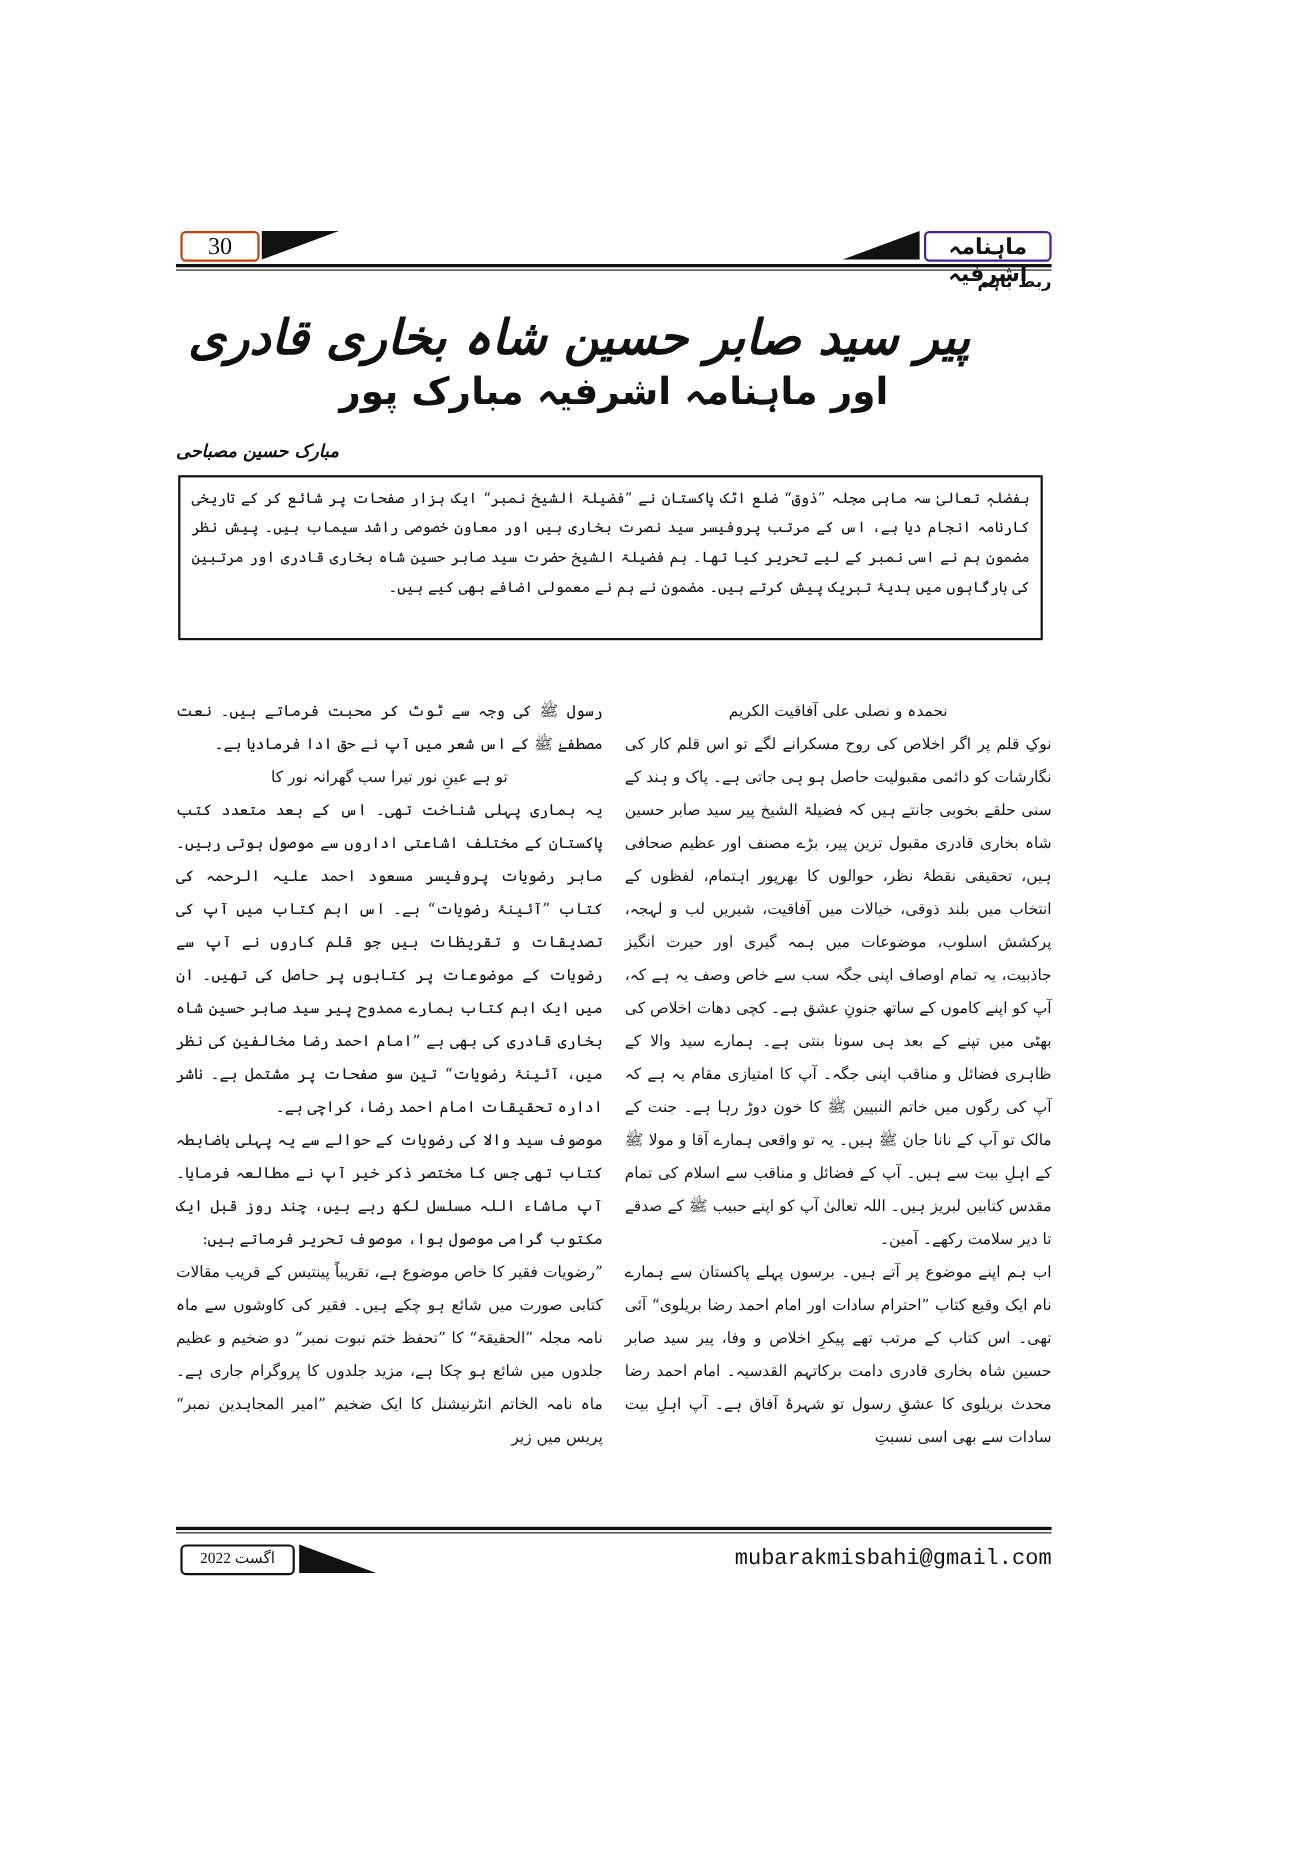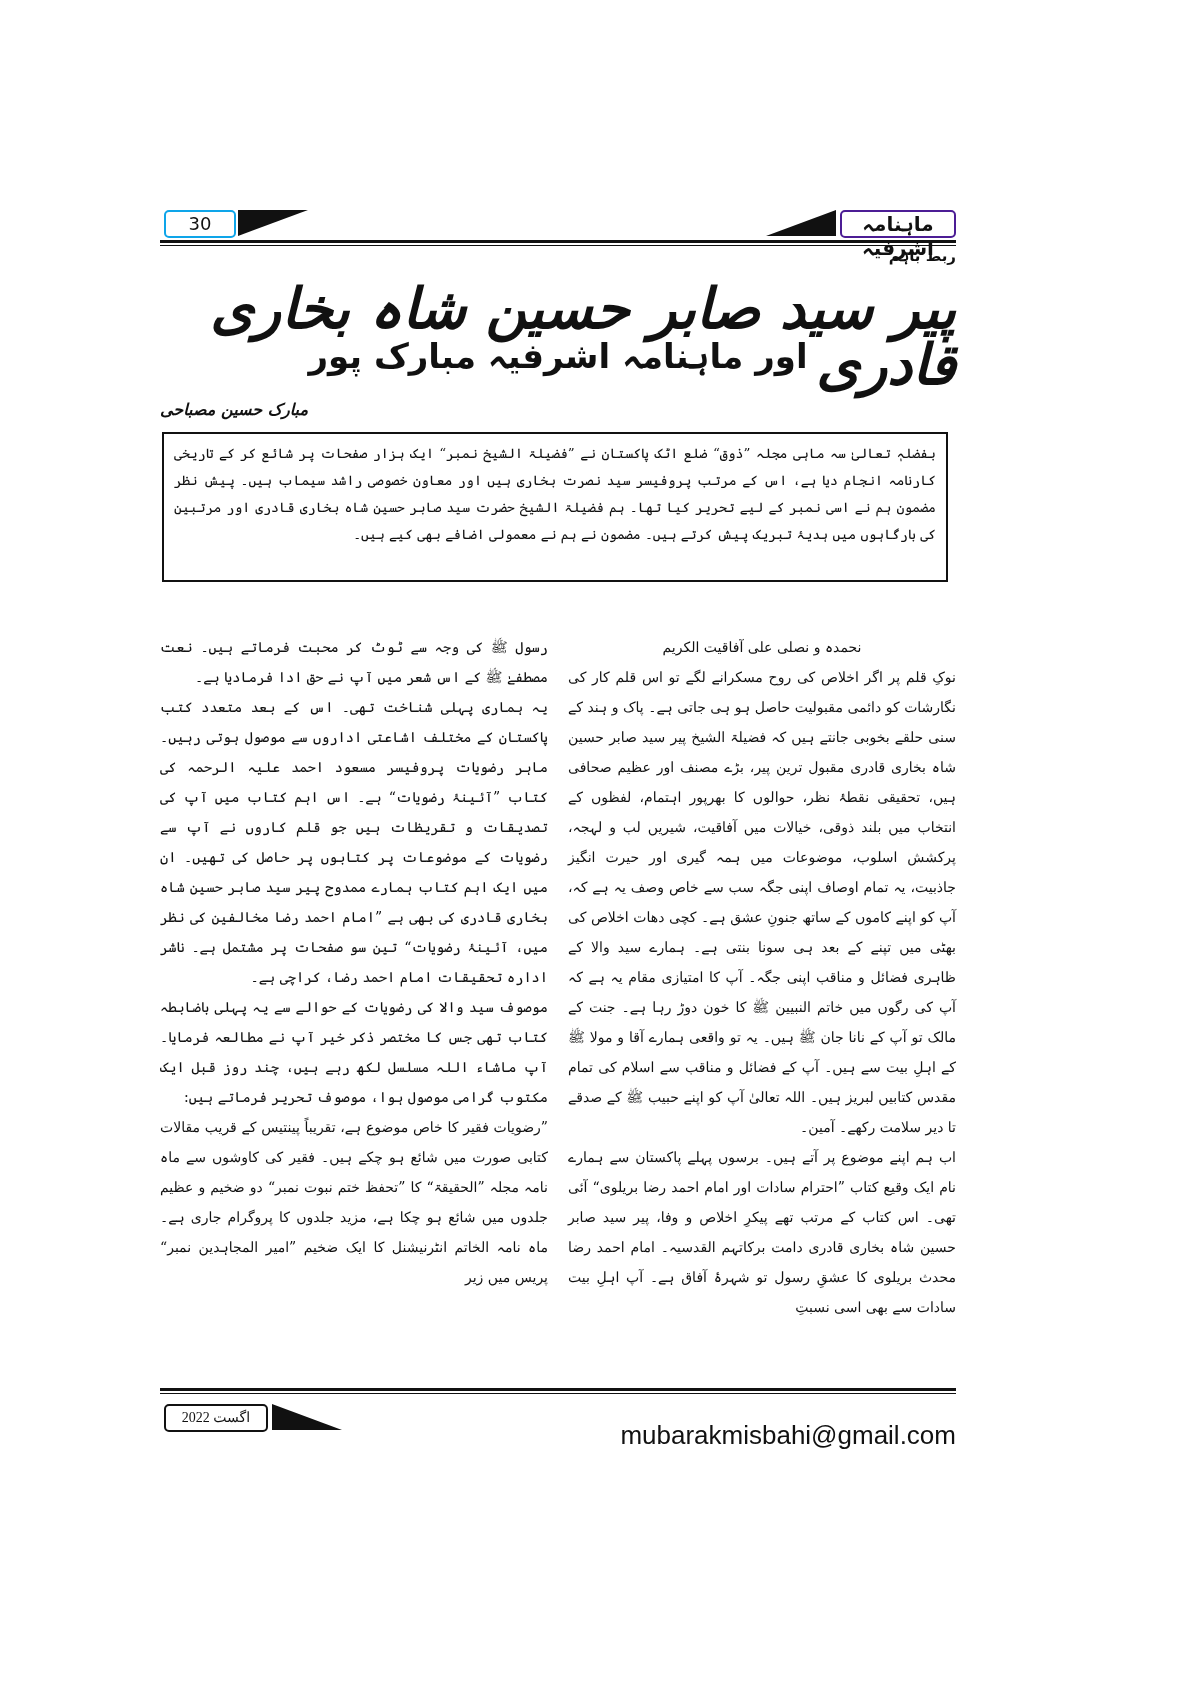--- a/index.html
+++ b/index.html
@@ -2,35 +2,35 @@
 <html><head>
 <meta charset="utf-8">
 <style>
   html, body { margin: 0; padding: 0; background: #ffffff; }
   body { width: 1190px; height: 1683px; position: relative; overflow: hidden;
          font-family: "DejaVu Sans", sans-serif; color: #111; }
   .page { position: absolute; left: 160px; top: 200px; width: 796px; height: 1240px; }
 
   
   .hdr { position: absolute; left: 0; top: 10px; width: 796px; height: 28px; }
-  .pgbox { position: absolute; left: 4px; top: 0; width: 68px; height: 24px; border: 2px solid #0ea5e9;
-           border-radius: 5px; font-size: 18px; text-align: center; line-height: 24px; }
+  .pgbox { position: absolute; left: 4px; top: 0; width: 68px; height: 24px; border: 2px solid #c2410c;
+           border-radius: 5px; font-size: 22px; text-align: center; line-height: 24px; font-family: Liberation Serif, serif; }
   .tri-left2 { position: absolute; left: 78px; top: 0; width: 0; height: 0;
                border-top: 26px solid #111; border-right: 70px solid transparent; }
   .tri-right { position: absolute; right: 120px; top: 0; width: 0; height: 0;
                border-left: 70px solid transparent; border-bottom: 26px solid #111; }
   .magbox { position: absolute; right: 0; top: 0; width: 112px; height: 24px; border: 2px solid #4c1d95;
             border-radius: 5px; font-size: 20px; font-weight: bold; text-align: center; line-height: 24px; direction: rtl; margin-left: 32px; }
   .rule { position: absolute; left: 0; width: 796px; border-top: 3px solid #111; }
   .rule2 { position: absolute; left: 0; width: 796px; border-top: 1px solid #111; }
   .section-label { position: absolute; right: 0; top: 47px; font-size: 15px; font-weight: bold; direction: rtl; }
 
   
-  .title1 { position: absolute; left: 0; top: 80px; width: 796px; text-align: right; direction: rtl;
-            font-family: "DejaVu Serif", serif; font-size: 56px; font-weight: bold; font-style: italic; line-height: 56px; }
+  .title1 { position: absolute; left: 11px; top: 80px; width: 796px; text-align: left; direction: rtl;
+            font-family: "DejaVu Serif", serif; font-size: 44px; font-weight: bold; font-style: italic; line-height: 56px; }
   .title2 { position: absolute; left: 0; top: 134px; width: 796px; text-align: center; direction: rtl;
             font-size: 34px; font-weight: bold; line-height: 44px; }
   .author { position: absolute; left: 0; top: 200px; font-family: "DejaVu Serif", serif; font-style: italic;
             font-weight: bold; font-size: 16px; direction: rtl; }
 
   
   .intro { position: absolute; left: 2px; top: 232px; width: 786px; height: 150px; border: 2px solid #111;
            padding: 6px 10px; box-sizing: border-box; direction: rtl; font-family: "DejaVu Serif", serif;
            font-size: 13.5px; line-height: 27px; text-align: justify; }
   .intro .sig { display: block; margin-right: 330px; }
@@ -43,21 +43,21 @@
   .col p { margin: 0; }
   .col .center { text-align: center; }
 
   
   .footer { position: absolute; left: 0; top: 1200px; width: 796px; height: 40px; }
   .datebox { position: absolute; left: 4px; top: 4px; width: 100px; height: 24px; border: 2px solid #111;
              border-radius: 5px; font-family: "Liberation Serif", serif; font-size: 14px; text-align: center;
              line-height: 24px; direction: rtl; }
   .ftri { position: absolute; left: 112px; top: 4px; width: 0; height: 0;
           border-bottom: 26px solid #111; border-right: 70px solid transparent; }
-  .email { position: absolute; right: 0; top: 20px; font-family: Liberation Sans, sans-serif; font-size: 26px; }
+  .email { position: absolute; right: 0; top: 6px; font-family: Liberation Mono, monospace; font-size: 20px; }
 </style>
 </head>
 <body>
 
 <div class="page">
 
   <div class="hdr">
     <div class="pgbox">30</div>
     <div class="tri-left2"></div>
     <div class="tri-right"></div>
@@ -76,20 +76,21 @@
   </div>
 
   <div class="col right">
     <p class="center">نحمدہ و نصلی علی آفاقیت الکریم</p>
     <p>نوکِ قلم پر اگر اخلاص کی روح مسکرانے لگے تو اس قلم کار کی نگارشات کو دائمی مقبولیت حاصل ہو ہی جاتی ہے۔ پاک و ہند کے سنی حلقے بخوبی جانتے ہیں کہ فضیلۃ الشیخ پیر سید صابر حسین شاہ بخاری قادری مقبول ترین پیر، بڑے مصنف اور عظیم صحافی ہیں، تحقیقی نقطۂ نظر، حوالوں کا بھرپور اہتمام، لفظوں کے انتخاب میں بلند ذوقی، خیالات میں آفاقیت، شیریں لب و لہجہ، پرکشش اسلوب، موضوعات میں ہمہ گیری اور حیرت انگیز جاذبیت، یہ تمام اوصاف اپنی جگہ سب سے خاص وصف یہ ہے کہ، آپ کو اپنے کاموں کے ساتھ جنونِ عشق ہے۔ کچی دھات اخلاص کی بھٹی میں تپنے کے بعد ہی سونا بنتی ہے۔ ہمارے سید والا کے ظاہری فضائل و مناقب اپنی جگہ۔ آپ کا امتیازی مقام یہ ہے کہ آپ کی رگوں میں خاتم النبیین ﷺ کا خون دوڑ رہا ہے۔ جنت کے مالک تو آپ کے نانا جان ﷺ ہیں۔ یہ تو واقعی ہمارے آقا و مولا ﷺ کے اہلِ بیت سے ہیں۔ آپ کے فضائل و مناقب سے اسلام کی تمام مقدس کتابیں لبریز ہیں۔ اللہ تعالیٰ آپ کو اپنے حبیب ﷺ کے صدقے تا دیر سلامت رکھے۔ آمین۔</p>
     <p>اب ہم اپنے موضوع پر آتے ہیں۔ برسوں پہلے پاکستان سے ہمارے نام ایک وقیع کتاب ”احترام سادات اور امام احمد رضا بریلوی“ آئی تھی۔ اس کتاب کے مرتب تھے پیکرِ اخلاص و وفا، پیر سید صابر حسین شاہ بخاری قادری دامت برکاتہم القدسیہ۔ امام احمد رضا محدث بریلوی کا عشقِ رسول تو شہرۂ آفاق ہے۔ آپ اہلِ بیت سادات سے بھی اسی نسبتِ</p>
   </div>
 
   <div class="col left">
     <p>رسول ﷺ کی وجہ سے ٹوٹ کر محبت فرماتے ہیں۔ نعت مصطفےٰ ﷺ کے اس شعر میں آپ نے حق ادا فرمادیا ہے۔</p>
+    <p class="center">تو ہے عینِ نور تیرا سب گھرانہ نور کا</p>
     <p>یہ ہماری پہلی شناخت تھی۔ اس کے بعد متعدد کتب پاکستان کے مختلف اشاعتی اداروں سے موصول ہوتی رہیں۔ ماہر رضویات پروفیسر مسعود احمد علیہ الرحمہ کی کتاب ”آئینۂ رضویات“ ہے۔ اس اہم کتاب میں آپ کی تصدیقات و تقریظات ہیں جو قلم کاروں نے آپ سے رضویات کے موضوعات پر کتابوں پر حاصل کی تھیں۔ ان میں ایک اہم کتاب ہمارے ممدوح پیر سید صابر حسین شاہ بخاری قادری کی بھی ہے ”امام احمد رضا مخالفین کی نظر میں، آئینۂ رضویات“ تین سو صفحات پر مشتمل ہے۔ ناشر ادارہ تحقیقات امام احمد رضا، کراچی ہے۔</p>
     <p>موصوف سید والا کی رضویات کے حوالے سے یہ پہلی باضابطہ کتاب تھی جس کا مختصر ذکر خیر آپ نے مطالعہ فرمایا۔ آپ ماشاء اللہ مسلسل لکھ رہے ہیں، چند روز قبل ایک مکتوب گرامی موصول ہوا، موصوف تحریر فرماتے ہیں:</p>
     <p>”رضویات فقیر کا خاص موضوع ہے، تقریباً پینتیس کے قریب مقالات کتابی صورت میں شائع ہو چکے ہیں۔ فقیر کی کاوشوں سے ماہ نامہ مجلہ ”الحقیقۃ“ کا ”تحفظ ختم نبوت نمبر“ دو ضخیم و عظیم جلدوں میں شائع ہو چکا ہے، مزید جلدوں کا پروگرام جاری ہے۔ ماہ نامہ الخاتم انٹرنیشنل کا ایک ضخیم ”امیر المجاہدین نمبر“ پریس میں زیر</p>
   </div>
 
   <div class="rule" style="top:1188px;"></div>
   <div class="rule2" style="top:1193px;"></div>
   <div class="footer">
     <div class="datebox">اگست 2022</div>
     <div class="ftri"></div>

